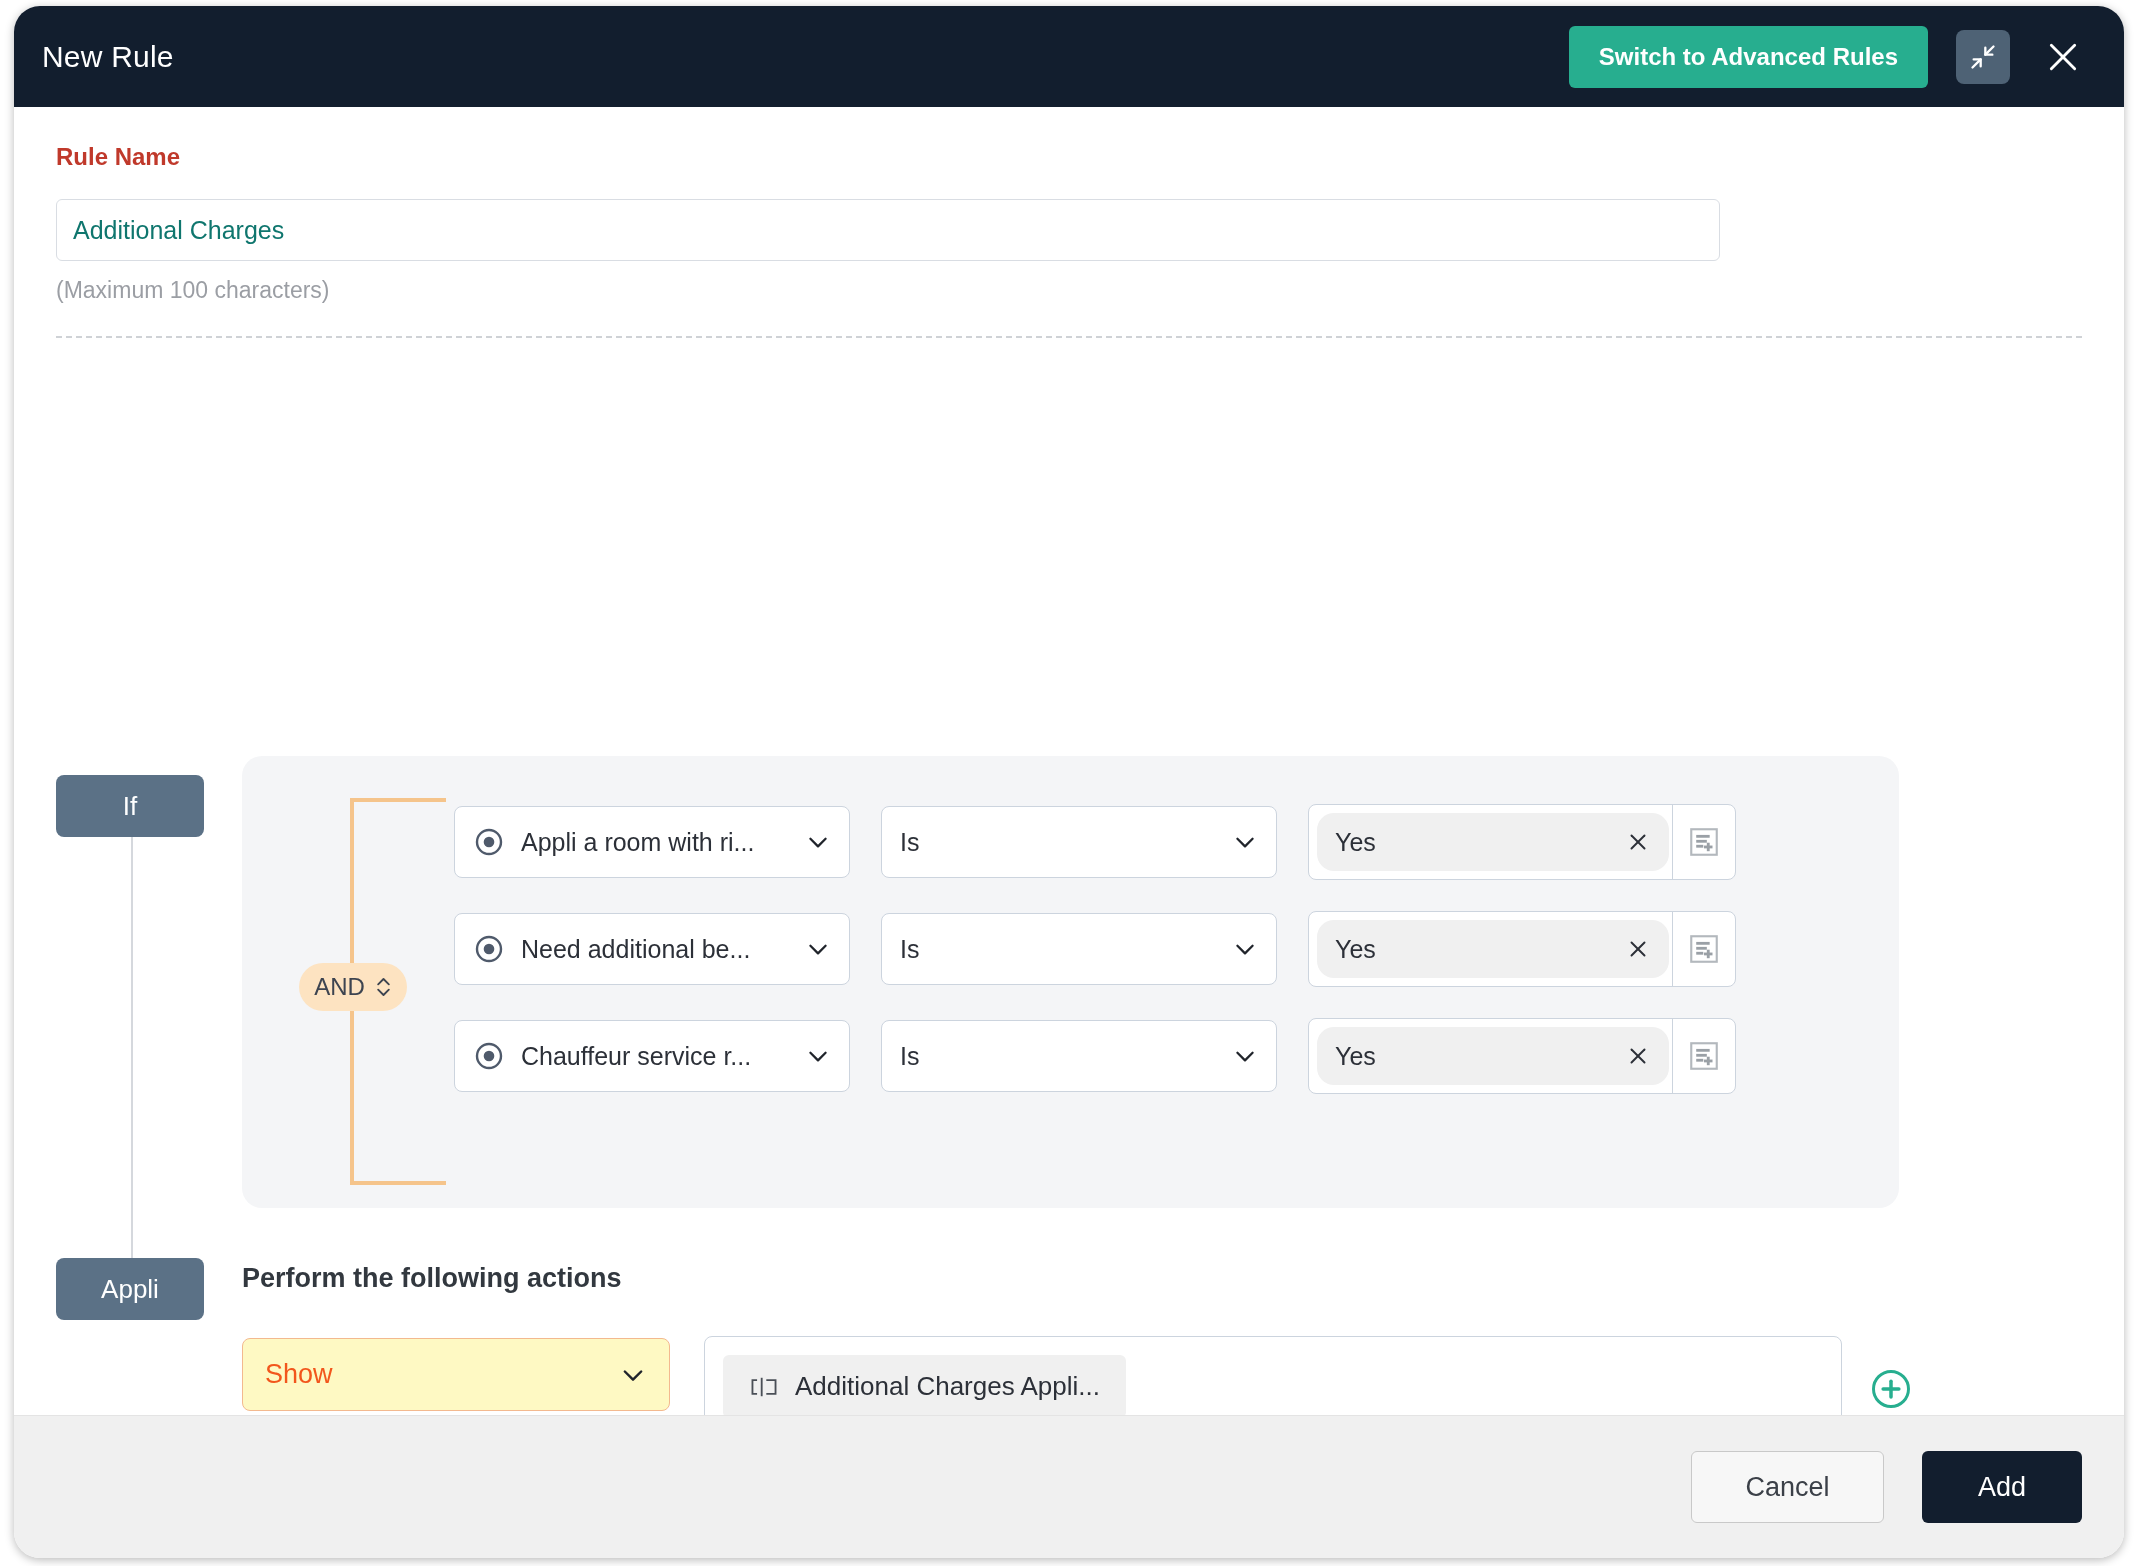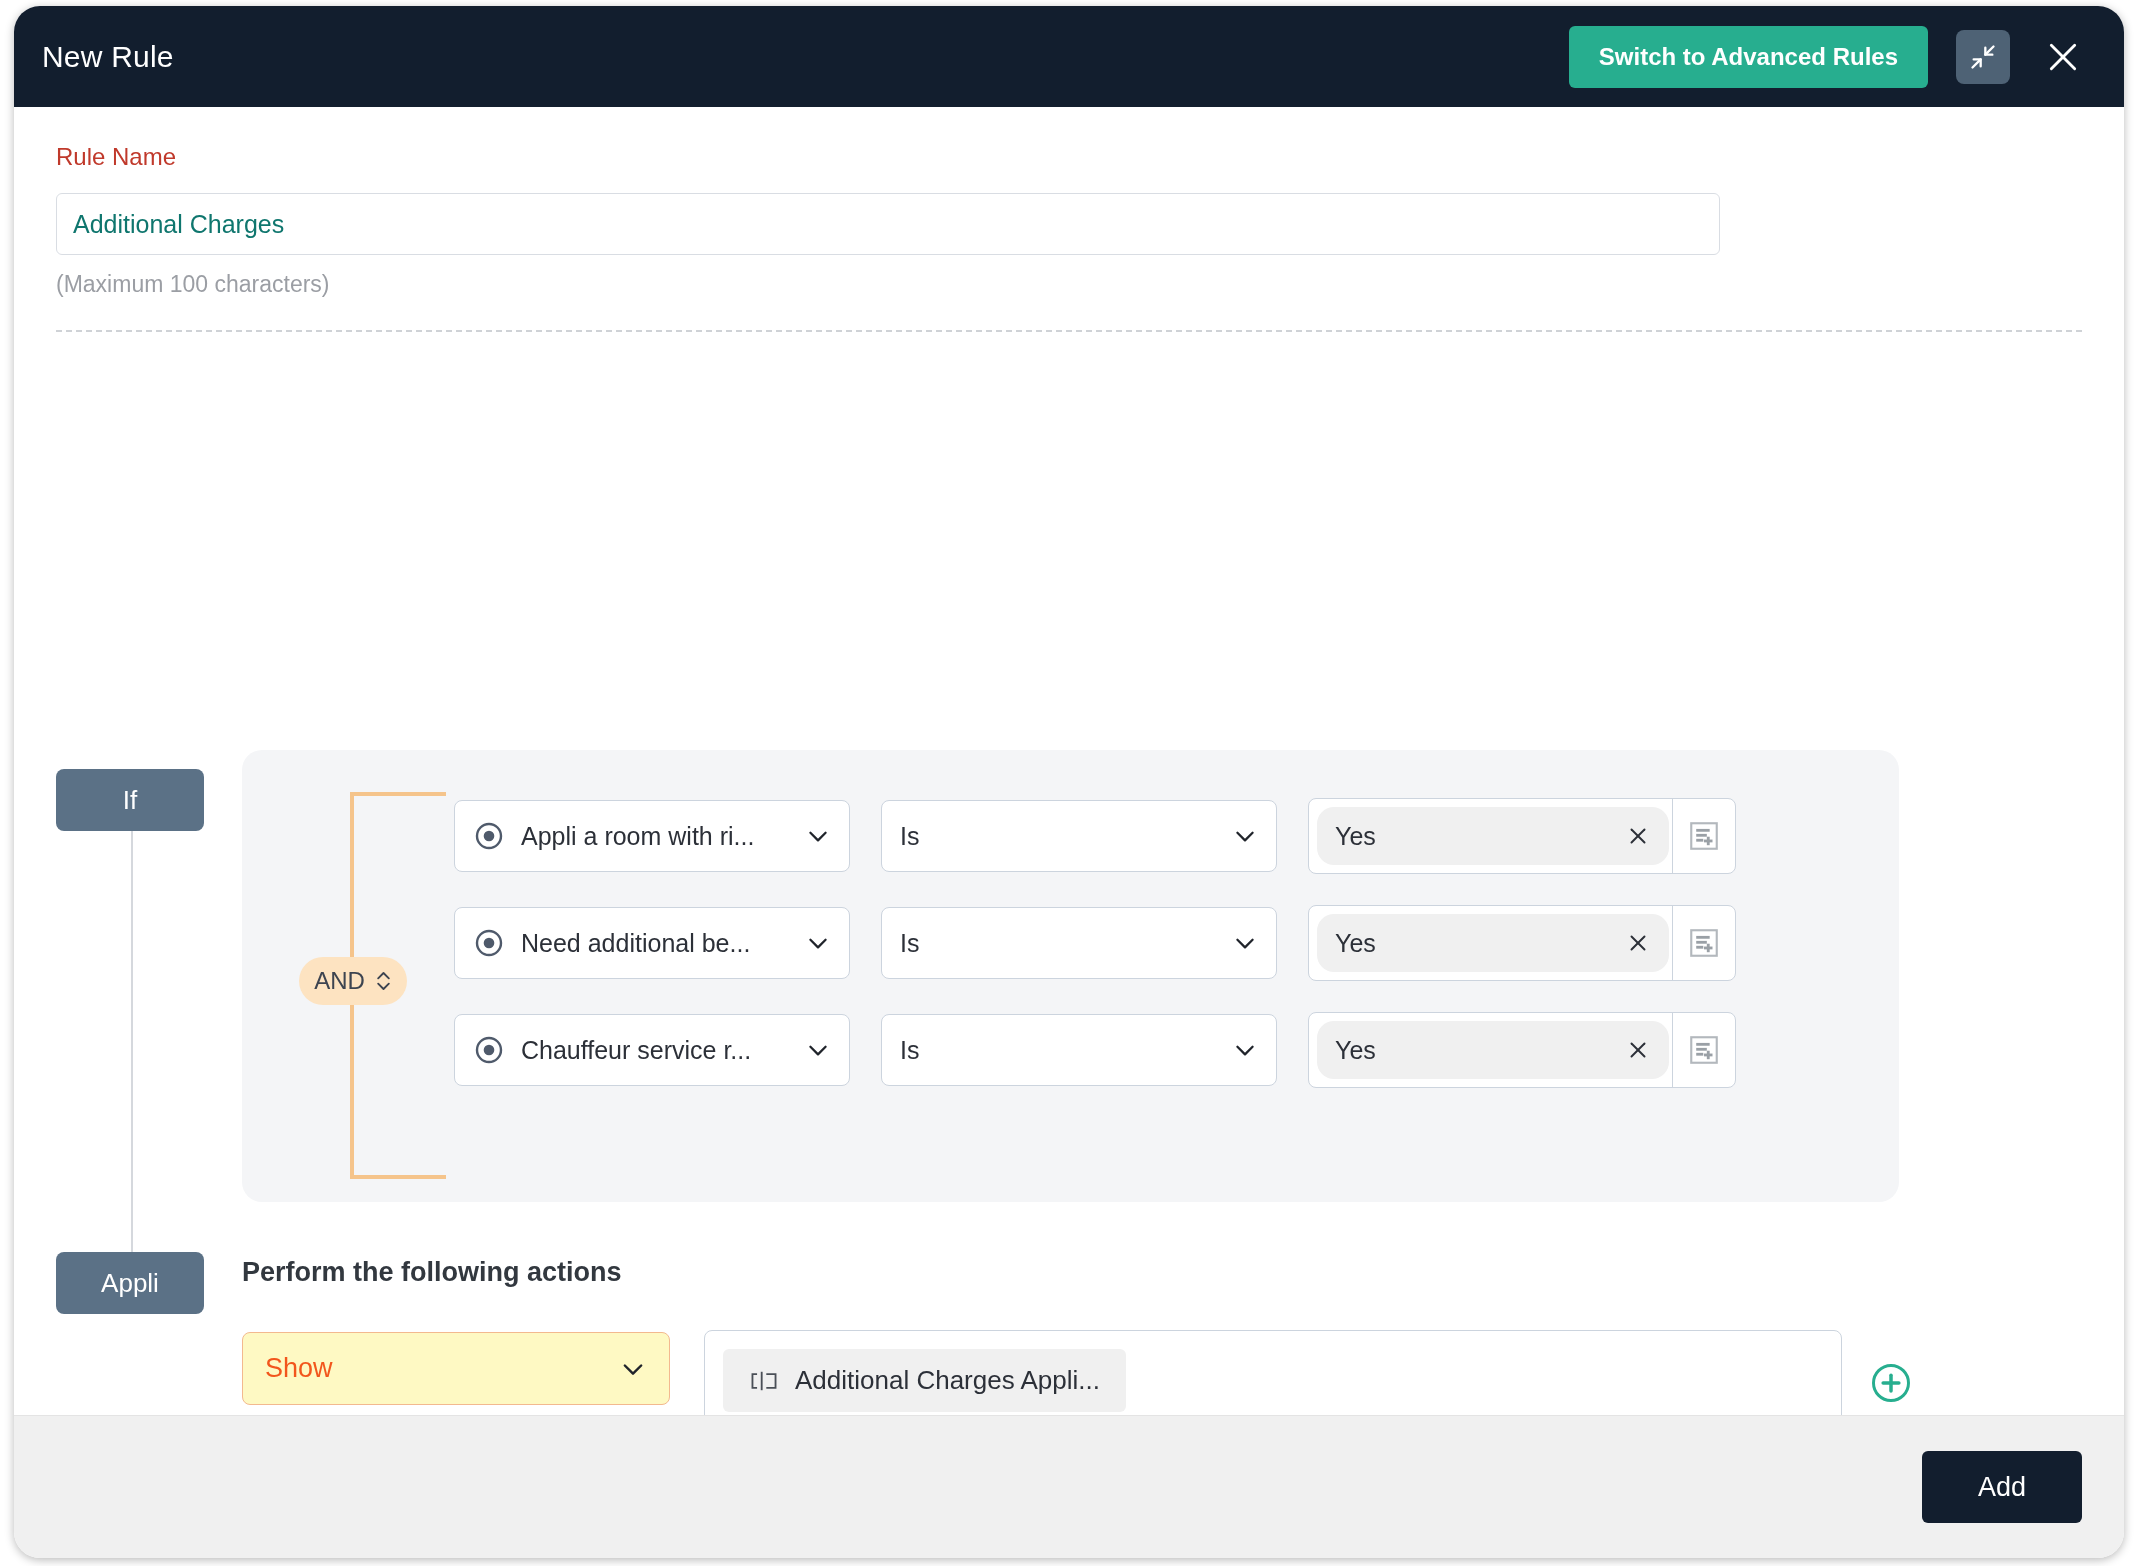--- a/index.html
+++ b/index.html
@@ -70,22 +70,22 @@
     flex: 1 1 auto;
     background: #ffffff;
     position: relative;
     overflow: hidden;
   }
 
   .rulename-block { padding: 36px 42px 0 42px; }
   .rulename-label {
     color: #c0392b;
     font-size: 24px;
-    font-weight: normal;
-    margin-bottom: 22px;
+    font-weight: bold;
+    margin-bottom: 28px;
   }
   .rulename-input {
     width: 1664px; height: 62px;
     border: 1px solid #d9dde3;
     border-radius: 6px;
     font-size: 25px;
     color: #0f766e;
     padding: 0 16px;
     font-family: "Liberation Sans", sans-serif;
     outline: none;
@@ -494,16 +494,17 @@
           <circle cx="12" cy="12" r="10"></circle>
           <line x1="12" y1="7.5" x2="12" y2="16.5" stroke-width="2"></line>
           <line x1="7.5" y1="12" x2="16.5" y2="12" stroke-width="2"></line>
         </svg>
       </div>
 
     </div>
   </div>
 
   <div class="footer">
+    <button class="btn-cancel">Cancel</button>
     <button class="btn-add">Add</button>
   </div>
 
 </div>
 
 </body></html>

